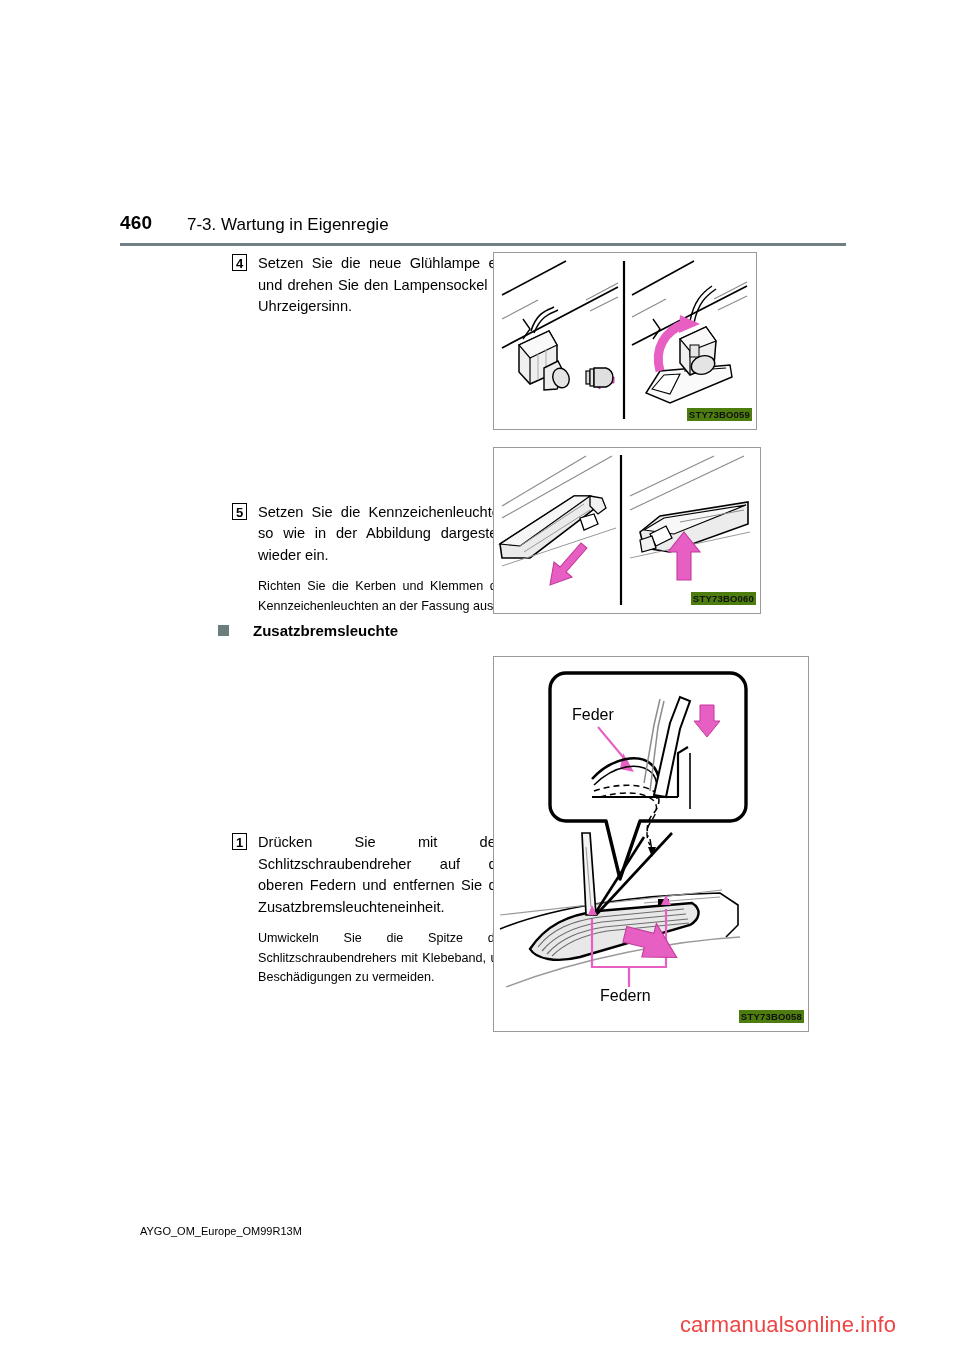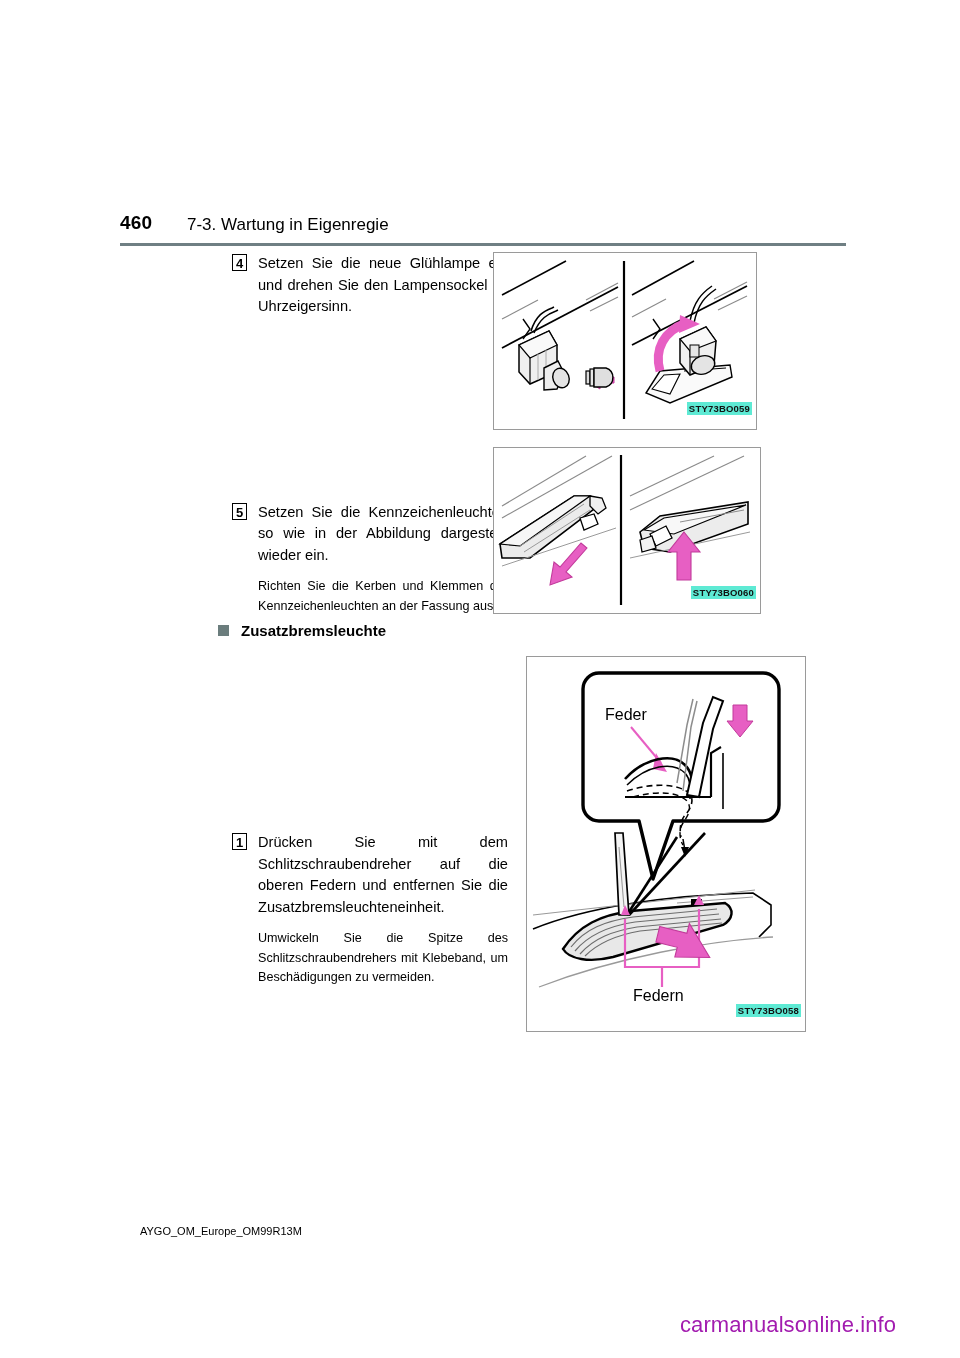--- a/index.html
+++ b/index.html
@@ -101,21 +101,21 @@
     text-justify: inter-word;
     margin-top: 11px;
   }
 
   
   .section-head {
     position: absolute;
     left: 218px;
     display: flex;
     align-items: center;
-    gap: 12px;
+    gap: 24px;
   }
   .bullet-square {
     width: 11px;
     height: 11px;
     background: #6b7d7d;
     display: inline-block;
     flex: none;
   }
   .section-head-label {
     font-size: 15px;
@@ -126,42 +126,42 @@
   .fig {
     position: absolute;
     border: 1.5px solid #9a9a9a;
     background: #ffffff;
     box-sizing: border-box;
   }
   .fig svg { display: block; }
   .fig-code {
     position: absolute;
     right: 4px;
-    bottom: 14px;
+    bottom: 8px;
     font-size: 9.5px;
     font-weight: bold;
     letter-spacing: 0.2px;
     color: #111;
-    background: #5eead4;
+    background: #4d7c0f;
     padding: 1px 2px;
   }
 
   
   .footer-code {
     position: absolute;
     left: 140px;
     top: 1225px;
     font-size: 11px;
   }
   .watermark {
     position: absolute;
     left: 680px;
     top: 1312px;
     font-size: 22px;
-    color: #a21caf;
+    color: #ef4444;
     letter-spacing: 0.1px;
   }
 </style>
 </head>
 <body>
 
 <div class="page-header">
   <span class="page-number">460</span>
   <span class="header-title">7-3. Wartung in Eigenregie</span>
 </div>
@@ -302,21 +302,21 @@
   </div>
 
   <div class="text-col step" style="top:653px;">
     <span class="step-num">1</span>
     <div class="step-body">
       <p>Drücken Sie mit dem Schlitzschraubendreher auf die oberen Federn und entfernen Sie die Zusatzbremsleuchteneinheit.</p>
     </div>
     <div class="sub-note">Umwickeln Sie die Spitze des Schlitzschraubendrehers mit Klebeband, um Beschädigungen zu vermeiden.</div>
   </div>
 
-  <div class="fig" style="left:493px; top:656px; width:280px; height:376px;margin-left:33px;">
+  <div class="fig" style="left:493px; top:656px; width:316px; height:376px;">
     <svg width="261" height="373" viewBox="0 0 261 373">
       <rect x="0" y="0" width="261" height="373" fill="#ffffff"></rect>
 
       <path d="M72 16
                L236 16 A16 16 0 0 1 252 32
                L252 148 A16 16 0 0 1 236 164
                L146 164 L126 222 L112 164
                L72 164 A16 16 0 0 1 56 148
                L56 32 A16 16 0 0 1 72 16 Z" fill="#ffffff" stroke="#000" stroke-width="3.4" stroke-linejoin="round"></path>
 

